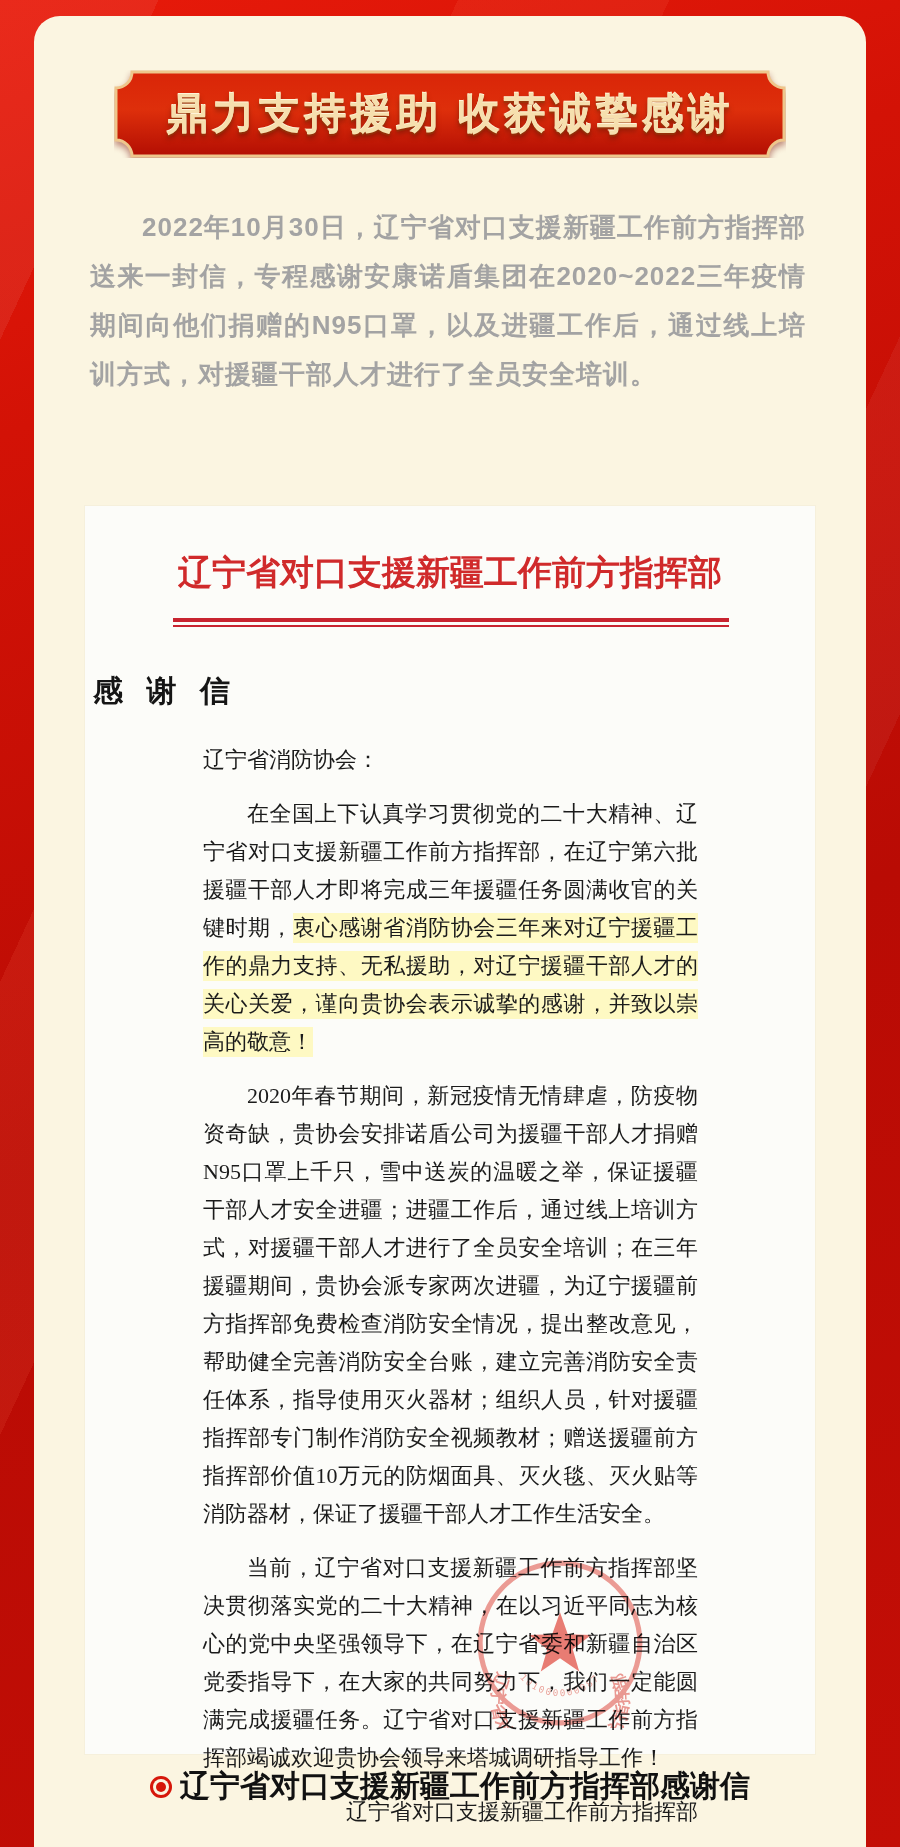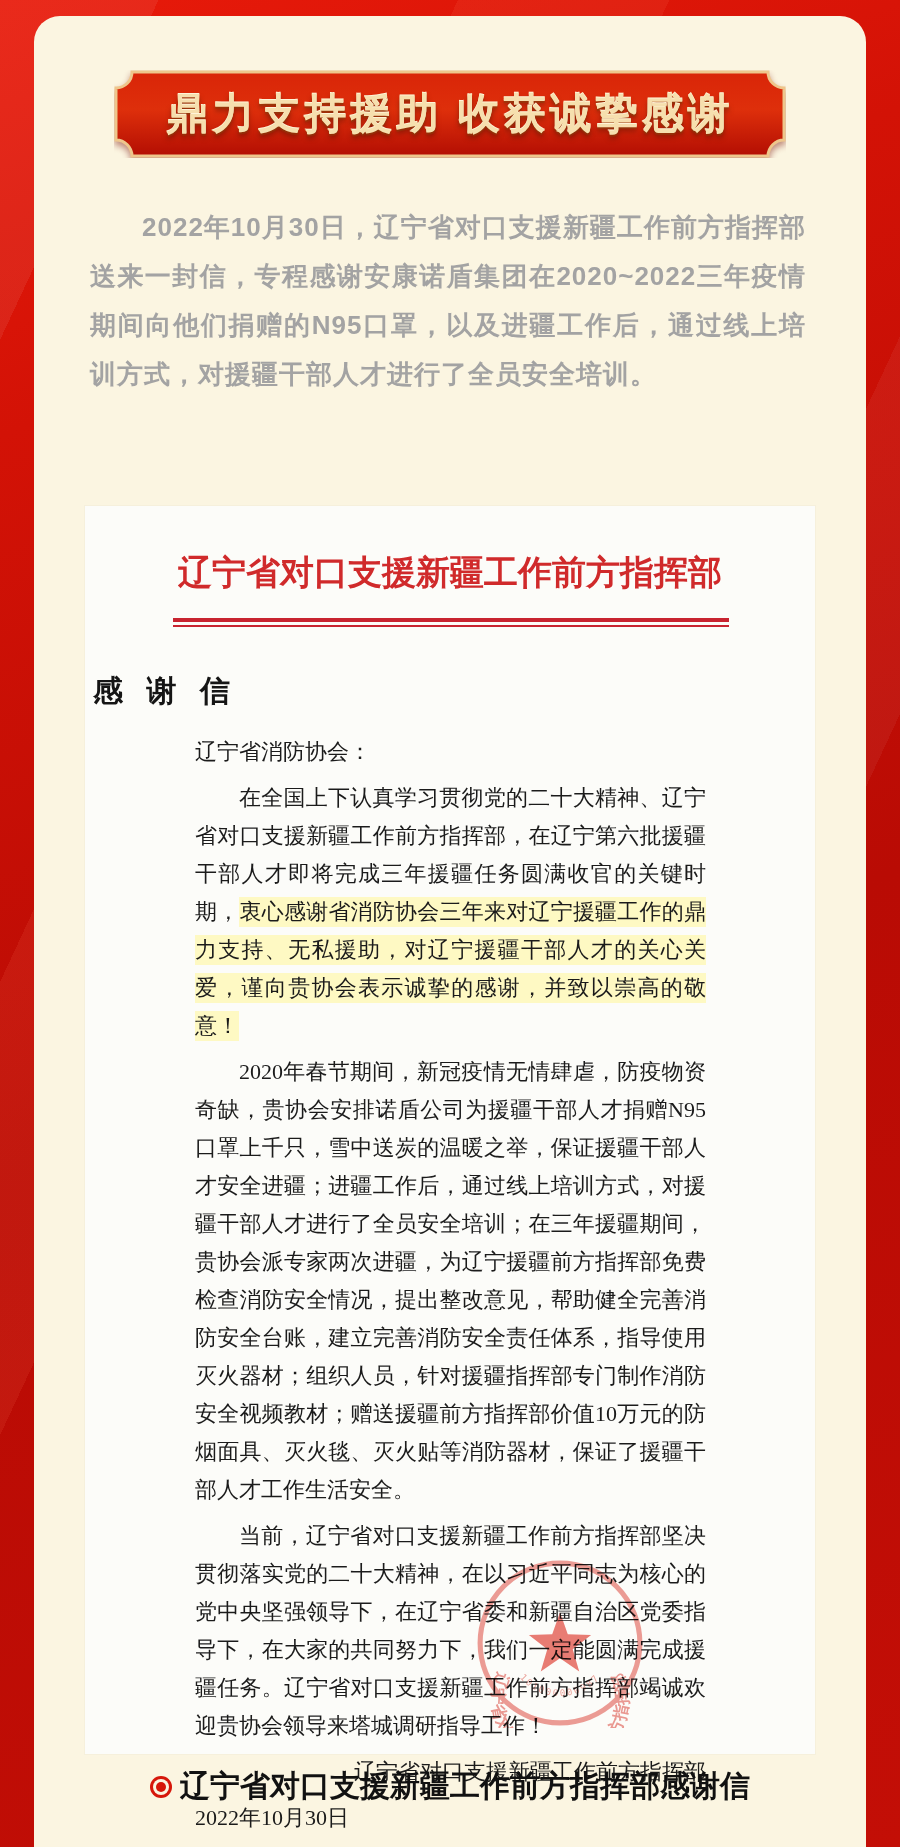--- a/index.html
+++ b/index.html
@@ -33,21 +33,21 @@
         font-family:"Liberation Serif","DejaVu Serif",serif;font-weight:700;
         font-size:34px;color:#d02a2b;}
   .rule{position:absolute;top:112px;left:88px;width:556px;height:3px;
         border-top:4px solid #c82430;border-bottom:2px solid #c82430;}
   .letter-title{position:absolute;top:148px;left:0;right:0;text-align:left;
         font-family:"Liberation Serif","DejaVu Serif",serif;font-weight:700;
         font-size:30px;letter-spacing:8px;text-indent:8px;color:#151515;margin-top:17px;}
   .letter-body{position:absolute;top:219px;left:102px;width:527px;
         font-family:"Liberation Serif","DejaVu Serif",serif;
         font-size:22px;line-height:38px;color:#1b1b1b;text-align:justify;}
-  .letter-body p{margin:8px;}
+  .letter-body p{margin:16px;}
   .letter-body p.indent{text-indent:2em;}
   mark.hl{background:#fef9c3;color:inherit;padding:2px 0 3px;
         -webkit-box-decoration-break:clone;box-decoration-break:clone;}
   .sig{text-align:right;margin-top:8px;}
   .date{padding-right:67px;margin-top:2px;}
   
   .seal{position:absolute;left:390px;top:1052px;width:170px;height:170px;
         opacity:0.88;mix-blend-mode:multiply;}
   
   .caption{position:absolute;top:1766px;left:0;width:100%;

